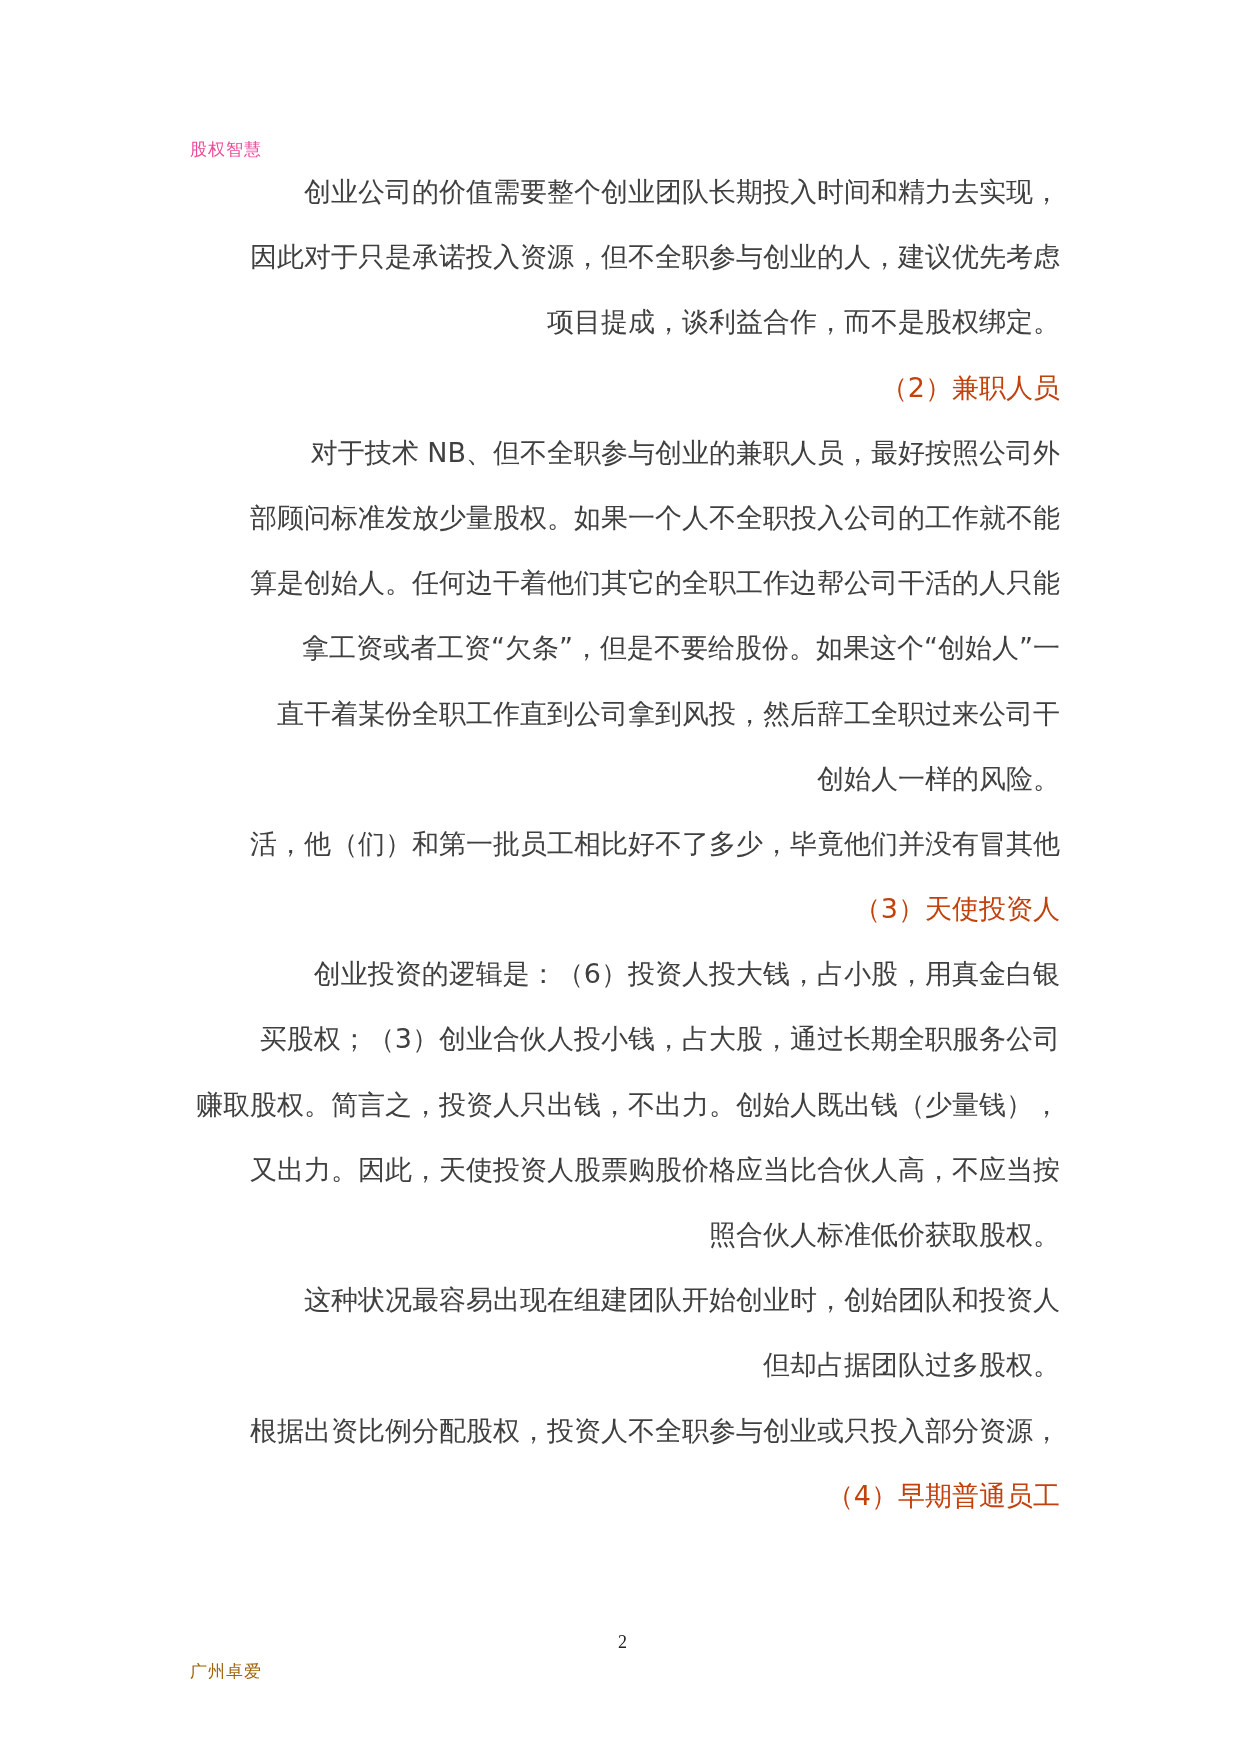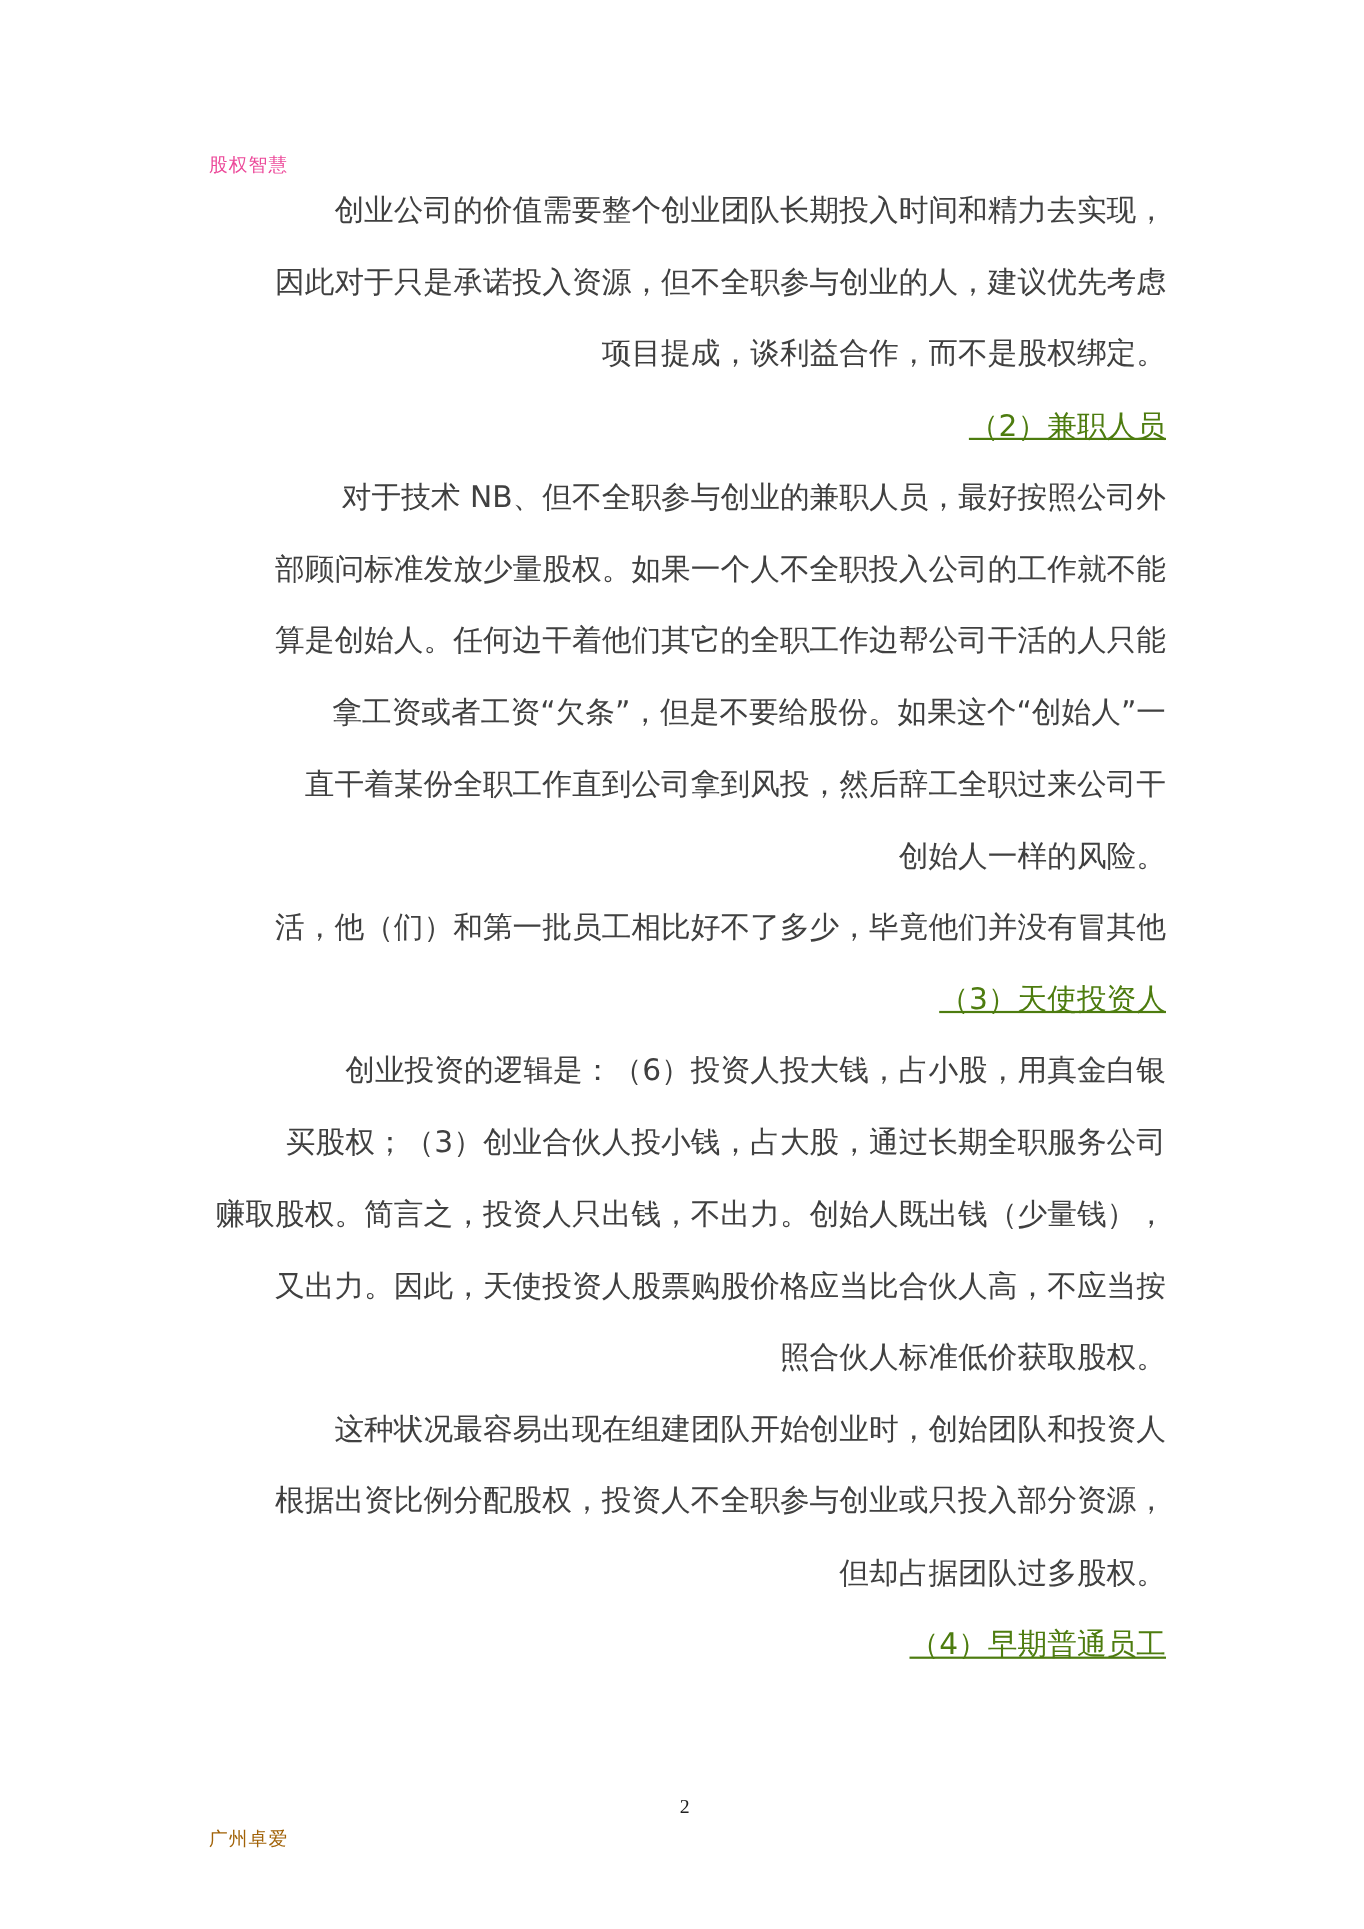--- a/index.html
+++ b/index.html
@@ -9,21 +9,21 @@
     font-family:"DejaVu Serif", "Liberation Serif", serif;
     font-size:17px; color:#ec4899; letter-spacing:1px;margin-top:48px;
   }
   .body-text {
     position:absolute; left:190px; top:159px; width:870px;
     font-family:"DejaVu Sans", "Liberation Sans", sans-serif;
     font-size:27px; color:#404040; line-height:65.2px;text-align:right;
   }
   .line { white-space:nowrap; height:65.2px; }
   .indent { padding-left:52px; }
-  .heading { color:#4d7c0f;text-decoration:underline; }
+  .heading { color:#c2410c; }
   .page-footer {
     position:absolute; top:1632px; left:190px;
     font-family:"DejaVu Serif", "Liberation Serif", serif;
     font-size:17px; color:#a16207; letter-spacing:1px;margin-top:28px;
   }
   .page-number {
     position:absolute; top:1632px; left:618px;
     font-family:"Liberation Serif", "DejaVu Serif", serif;
     font-size:18px; color:#222222;
   }
@@ -45,19 +45,19 @@
   <div class="line">直干着某份全职工作直到公司拿到风投，然后辞工全职过来公司干</div>
   <div class="line">创始人一样的风险。</div>
   <div class="line">活，他（们）和第一批员工相比好不了多少，毕竟他们并没有冒其他</div>
   <div class="line indent heading">（3）天使投资人</div>
   <div class="line indent">创业投资的逻辑是：（6）投资人投大钱，占小股，用真金白银</div>
   <div class="line">买股权；（3）创业合伙人投小钱，占大股，通过长期全职服务公司</div>
   <div class="line">赚取股权。简言之，投资人只出钱，不出力。创始人既出钱（少量钱），</div>
   <div class="line">又出力。因此，天使投资人股票购股价格应当比合伙人高，不应当按</div>
   <div class="line">照合伙人标准低价获取股权。</div>
   <div class="line indent">这种状况最容易出现在组建团队开始创业时，创始团队和投资人</div>
+  <div class="line">但却占据团队过多股权。</div>
   <div class="line">根据出资比例分配股权，投资人不全职参与创业或只投入部分资源，</div>
-  <div class="line">但却占据团队过多股权。</div>
   <div class="line indent heading">（4）早期普通员工</div>
 </div>
 
 <div class="page-footer">广州卓爱</div>
 <div class="page-number">2</div>
 
 </body></html>

